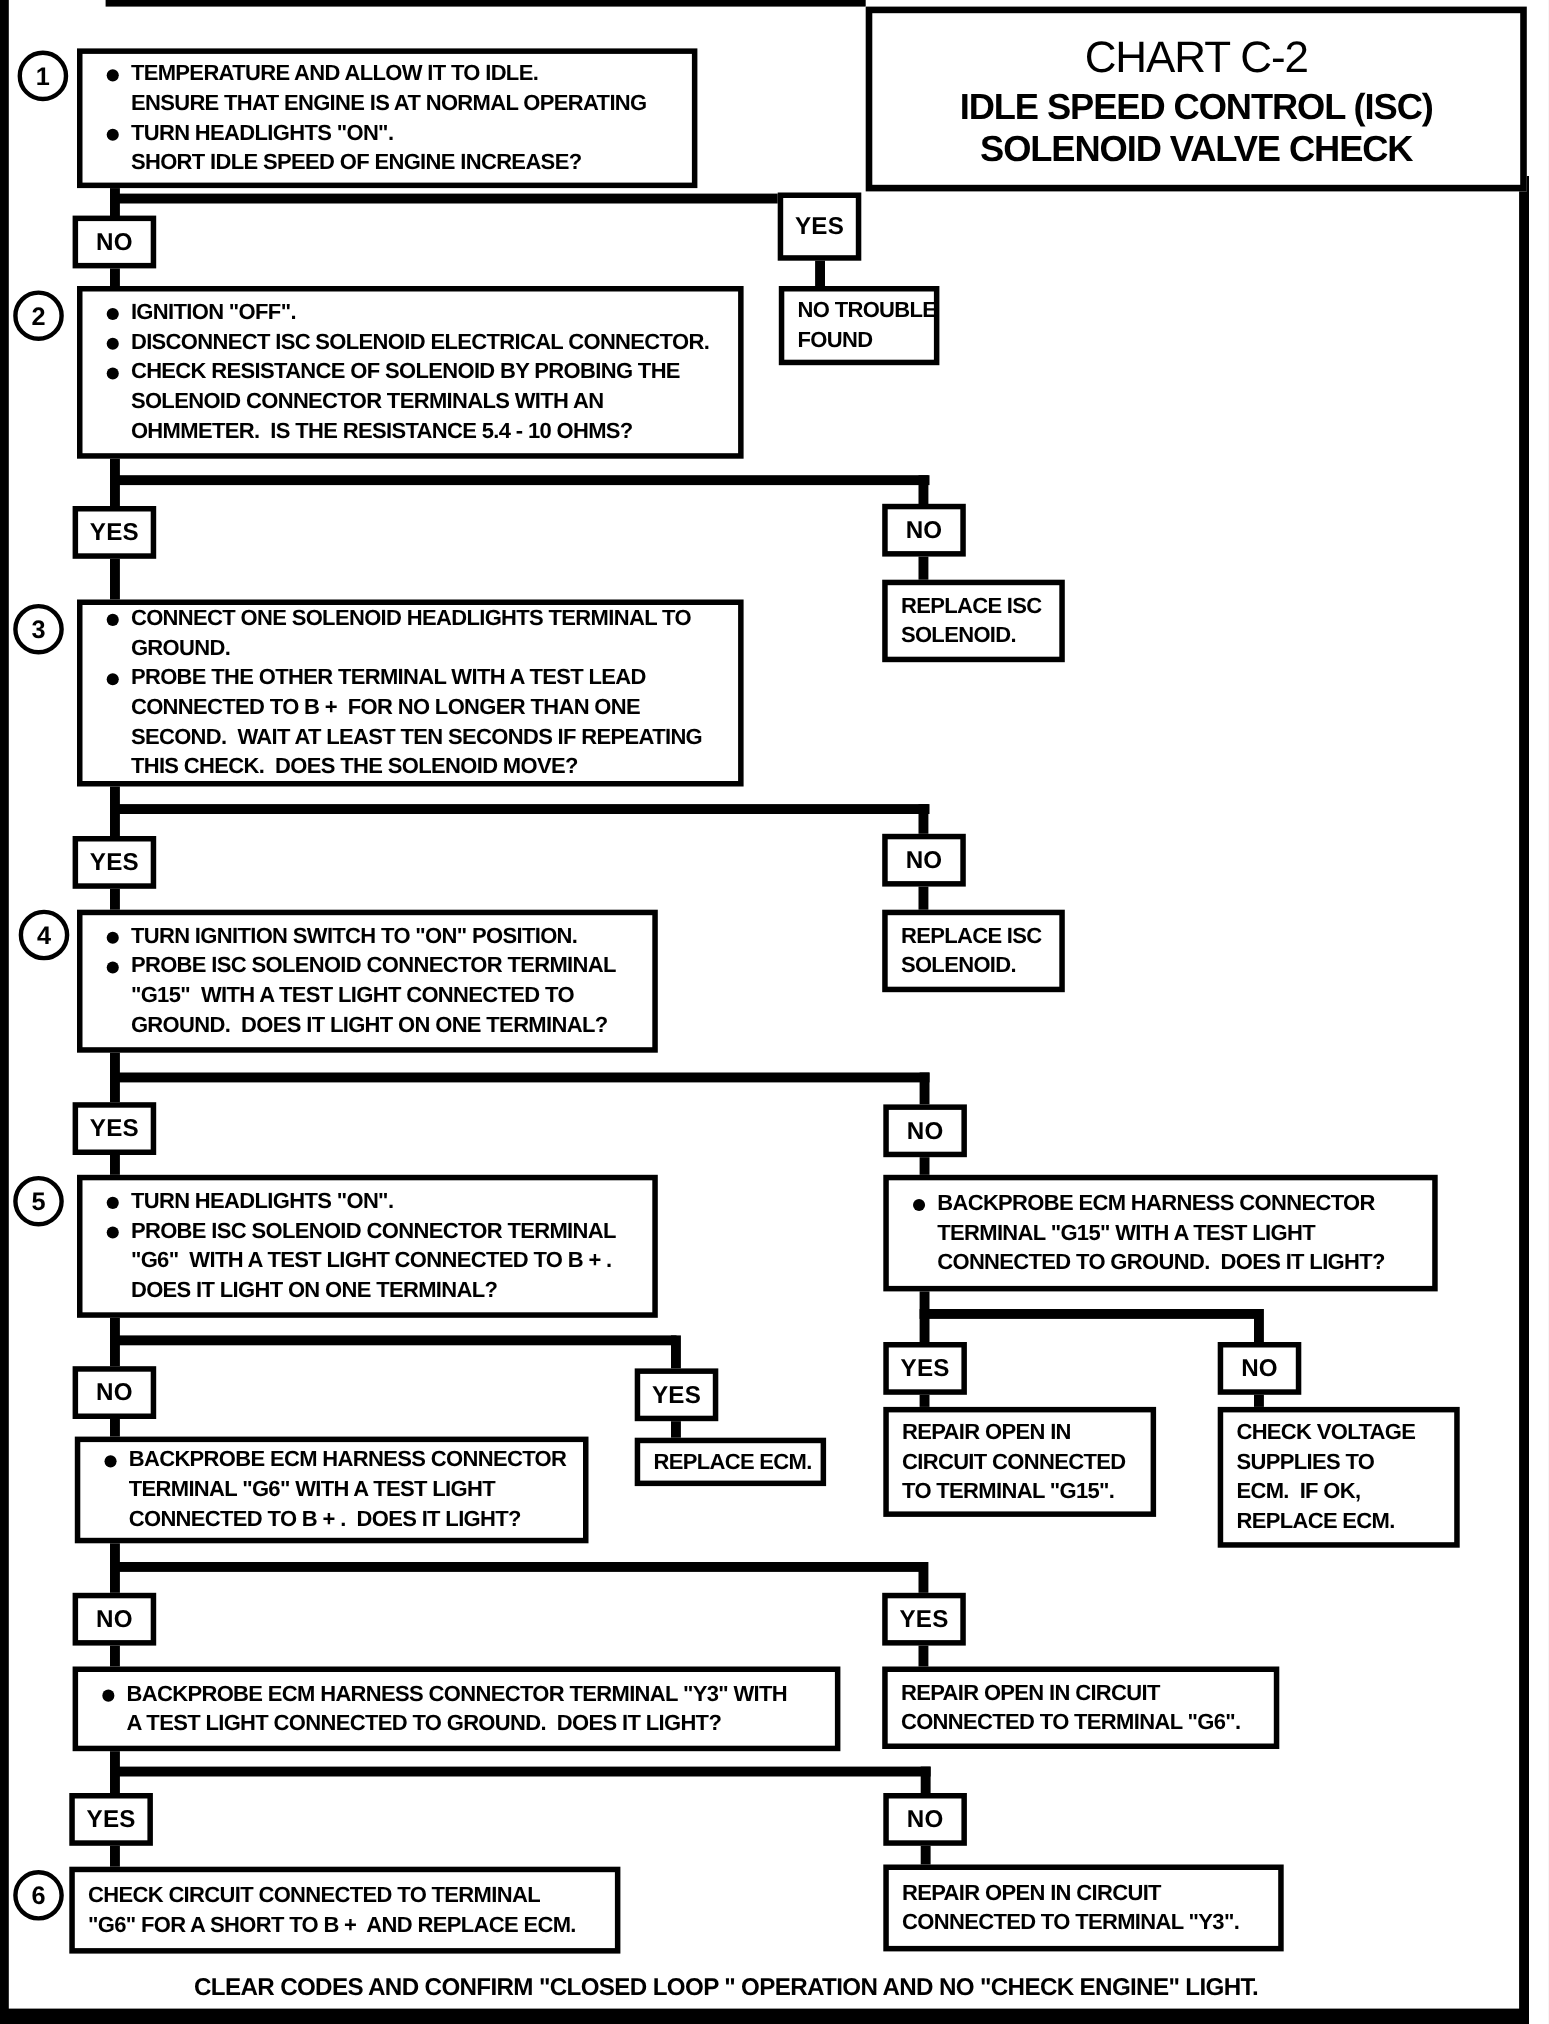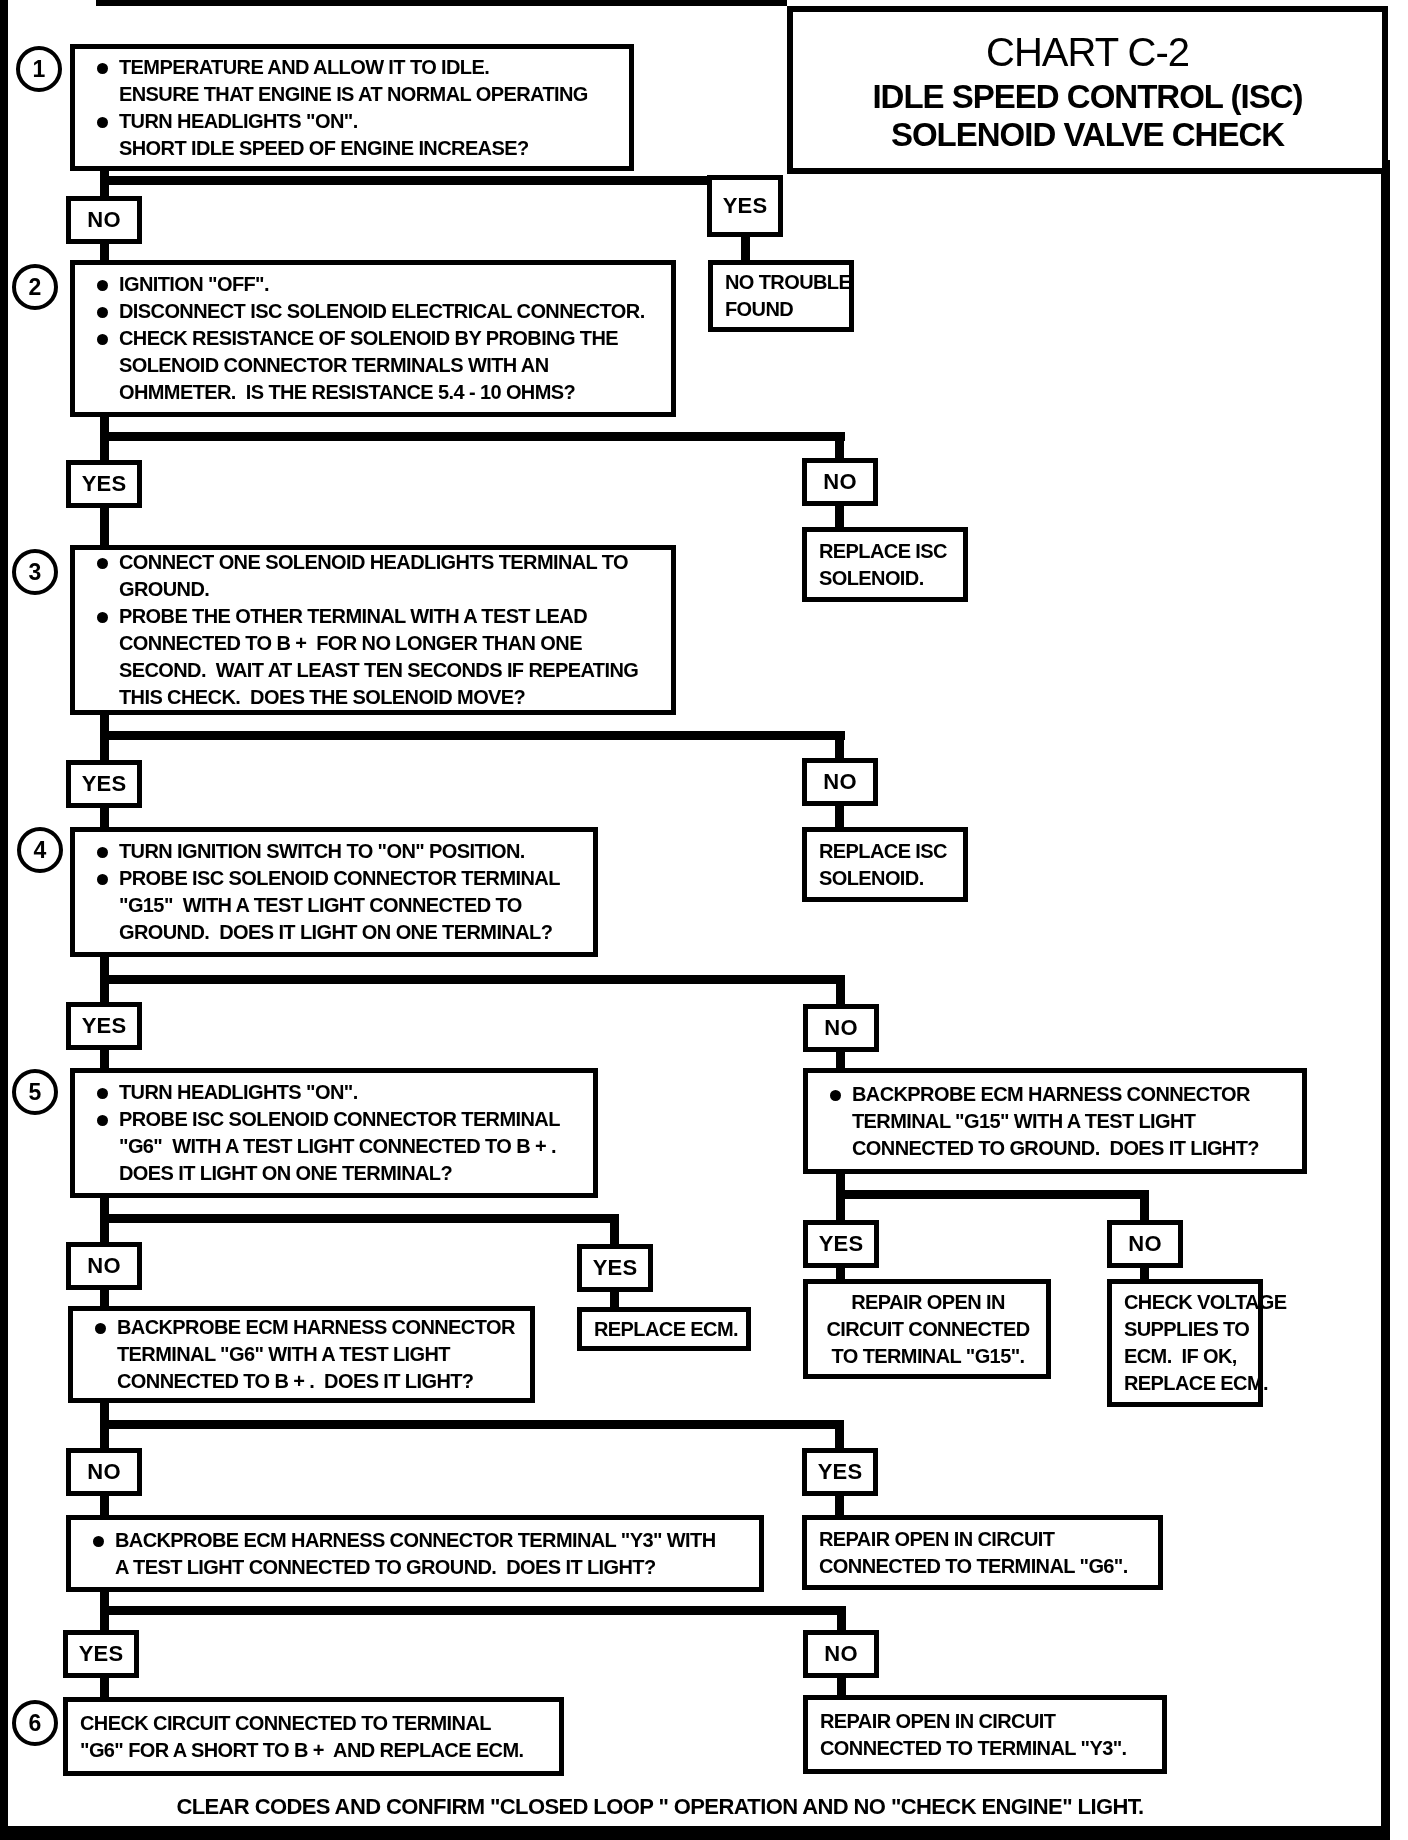--- a/index.html
+++ b/index.html
@@ -217,26 +217,26 @@
         <div class="dotcol">
           <span class="dot"></span>
         </div>
         <div>
           <div class="tline">BACKPROBE ECM HARNESS CONNECTOR</div>
           <div class="tline">TERMINAL "G15" WITH A TEST LIGHT</div>
           <div class="tline">CONNECTED TO GROUND.  DOES IT LIGHT?</div>
         </div>
       </div>
     </div>
-  <div class="node" style="left:803px; top:1279px; width:248px; height:100px; padding-left:12px;text-align:center;">
+  <div class="node" style="left:803px; top:1279px; width:248px; height:100px; padding-left:12px;">
       <div class="tline">REPAIR OPEN IN</div>
       <div class="tline">CIRCUIT CONNECTED</div>
       <div class="tline">TO TERMINAL "G15".</div>
     </div>
-  <div class="node" style="left:1107px; top:1279px; width:156px; height:128px; padding-left:12px;">
+  <div class="node" style="left:1107px; top:1279px; width:220px; height:128px; padding-left:12px;">
       <div class="tline">CHECK VOLTAGE</div>
       <div class="tline">SUPPLIES TO</div>
       <div class="tline">ECM.  IF OK,</div>
       <div class="tline">REPLACE ECM.</div>
     </div>
   <div class="node" style="left:577px; top:1307px; width:174px; height:44px; padding-left:12px;">
       <div class="tline">REPLACE ECM.</div>
     </div>
   <div class="node" style="left:802px; top:1515px; width:361px; height:75px; padding-left:12px;">
       <div class="tline">REPAIR OPEN IN CIRCUIT</div>

